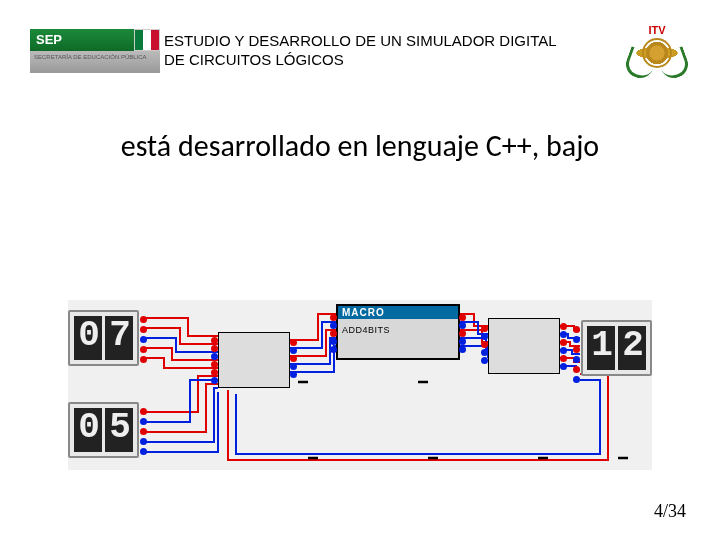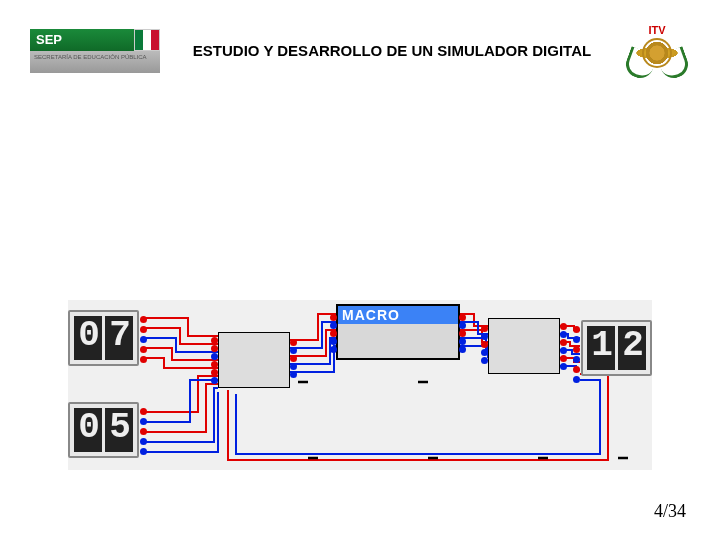--- a/index.html
+++ b/index.html
@@ -29,22 +29,21 @@
   }
   .sep-green { background: linear-gradient(#1a8a3a,#0f6a28); color: #fff; font-weight: bold; font-size: 13px; padding: 3px 6px; flex:1; }
   .sep-flag { width: 26px; background:#fff; border:1px solid #ccc; display:flex; }
   .sep-flag div { flex:1; }
   .fg { background:#0a7a3a; }
   .fw { background:#fff; }
   .fr { background:#c8102e; }
   .sep-sub { height: 22px; background: linear-gradient(#bbb,#999); font-size:6px; color:#555; padding:3px 4px; }
   .title-block {
     flex: 1;
-    text-align: center;
-    font-weight: bold;
+    font-weight: normal;
     font-size: 15px;
     line-height: 1.25;
     padding: 0 4px;
   }
   .itv-logo {
     width: 66px;
     height: 54px;
     position: relative;
   }
   .itv-top {
@@ -118,22 +117,22 @@
   .disp-12 { right: 0px; top: 20px; }
 
   .macro {
     position:absolute;
     left: 268px; top: 4px;
     width: 124px; height: 56px;
     background:#d8d8d8;
     border:2px solid #000;
   }
   .macro-title {
-    background:#3b82f6; color:#fff;
-    font-family: Arial; font-weight:bold; font-size:14px;
+    background:#0369a1; color:#fff;
+    font-family: Arial; font-weight:bold; font-size:10px;
     padding:1px 4px; letter-spacing:1px;
   }
   .macro-sub {
     color:#000; font-size:9px; font-family: Arial;
     padding: 6px 4px 0 4px; letter-spacing:0.5px;
   }
 
   .chip {
     position:absolute;
     background:#ddd;
@@ -167,34 +166,36 @@
         <div class="fg"></div>
           <div class="fw"></div>
           <div class="fr"></div>
       </div>
     </div>
     <div class="sep-sub">SECRETARÍA DE EDUCACIÓN PÚBLICA</div>
   </div>
 
   <div class="title-block">
     <div>ESTUDIO Y DESARROLLO DE UN SIMULADOR DIGITAL</div>
+    <div>DE CIRCUITOS LÓGICOS</div>
   </div>
 
   <div class="itv-logo">
     <div class="itv-top">ITV</div>
     <div class="itv-body">
       <div class="wings"></div>
       <div class="gear"></div>
       <div class="leaves-l"></div>
       <div class="leaves-r"></div>
     </div>
   </div>
 </div>
 
 <div class="body-text">
+  <div>está desarrollado en lenguaje C++, bajo</div>
 </div>
 
 <div class="diagram">
 
   <svg width="584" height="170">
 
     <g stroke="#e00000" stroke-width="2" fill="none">
       <path d="M78 18 H120 V36 H150"></path>
       <path d="M78 28 H112 V44 H150"></path>
       <path d="M78 48 H104 V60 H150"></path>
@@ -303,20 +304,21 @@
     <span class="pin pb" style="left:-8px; top:44px"></span>
     <span class="pin pr" style="right:-8px; top:6px"></span>
     <span class="pin pb" style="right:-8px; top:14px"></span>
     <span class="pin pr" style="right:-8px; top:22px"></span>
     <span class="pin pb" style="right:-8px; top:30px"></span>
     <span class="pin pb" style="right:-8px; top:38px"></span>
   </div>
 
   <div class="macro">
     <div class="macro-title">MACRO</div>
+    <div class="macro-sub">ADD4BITS</div>
     <span class="pin pr" style="left:-8px; top:8px"></span>
     <span class="pin pb" style="left:-8px; top:16px"></span>
     <span class="pin pr" style="left:-8px; top:24px"></span>
     <span class="pin pb" style="left:-8px; top:32px"></span>
     <span class="pin pb" style="left:-8px; top:40px"></span>
     <span class="pin pr" style="right:-8px; top:8px"></span>
     <span class="pin pb" style="right:-8px; top:16px"></span>
     <span class="pin pr" style="right:-8px; top:24px"></span>
     <span class="pin pb" style="right:-8px; top:32px"></span>
     <span class="pin pb" style="right:-8px; top:40px"></span>

